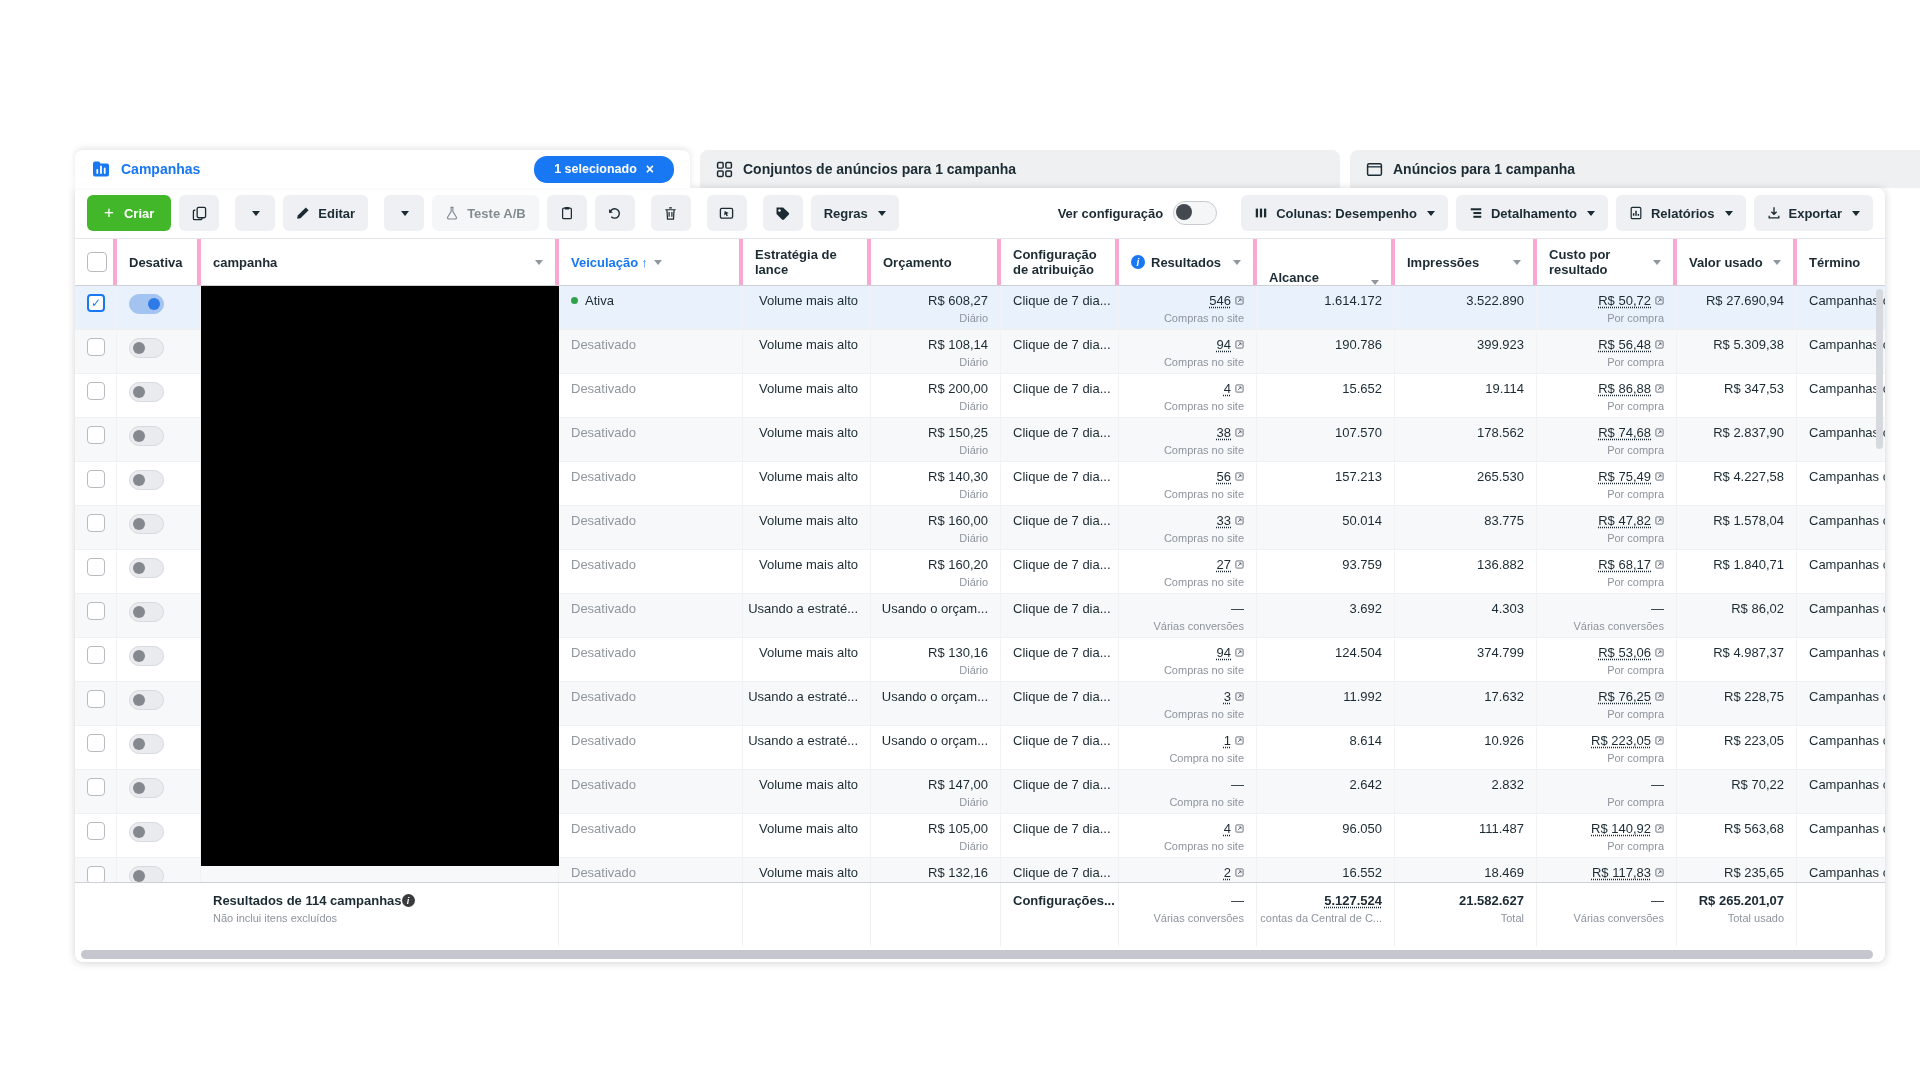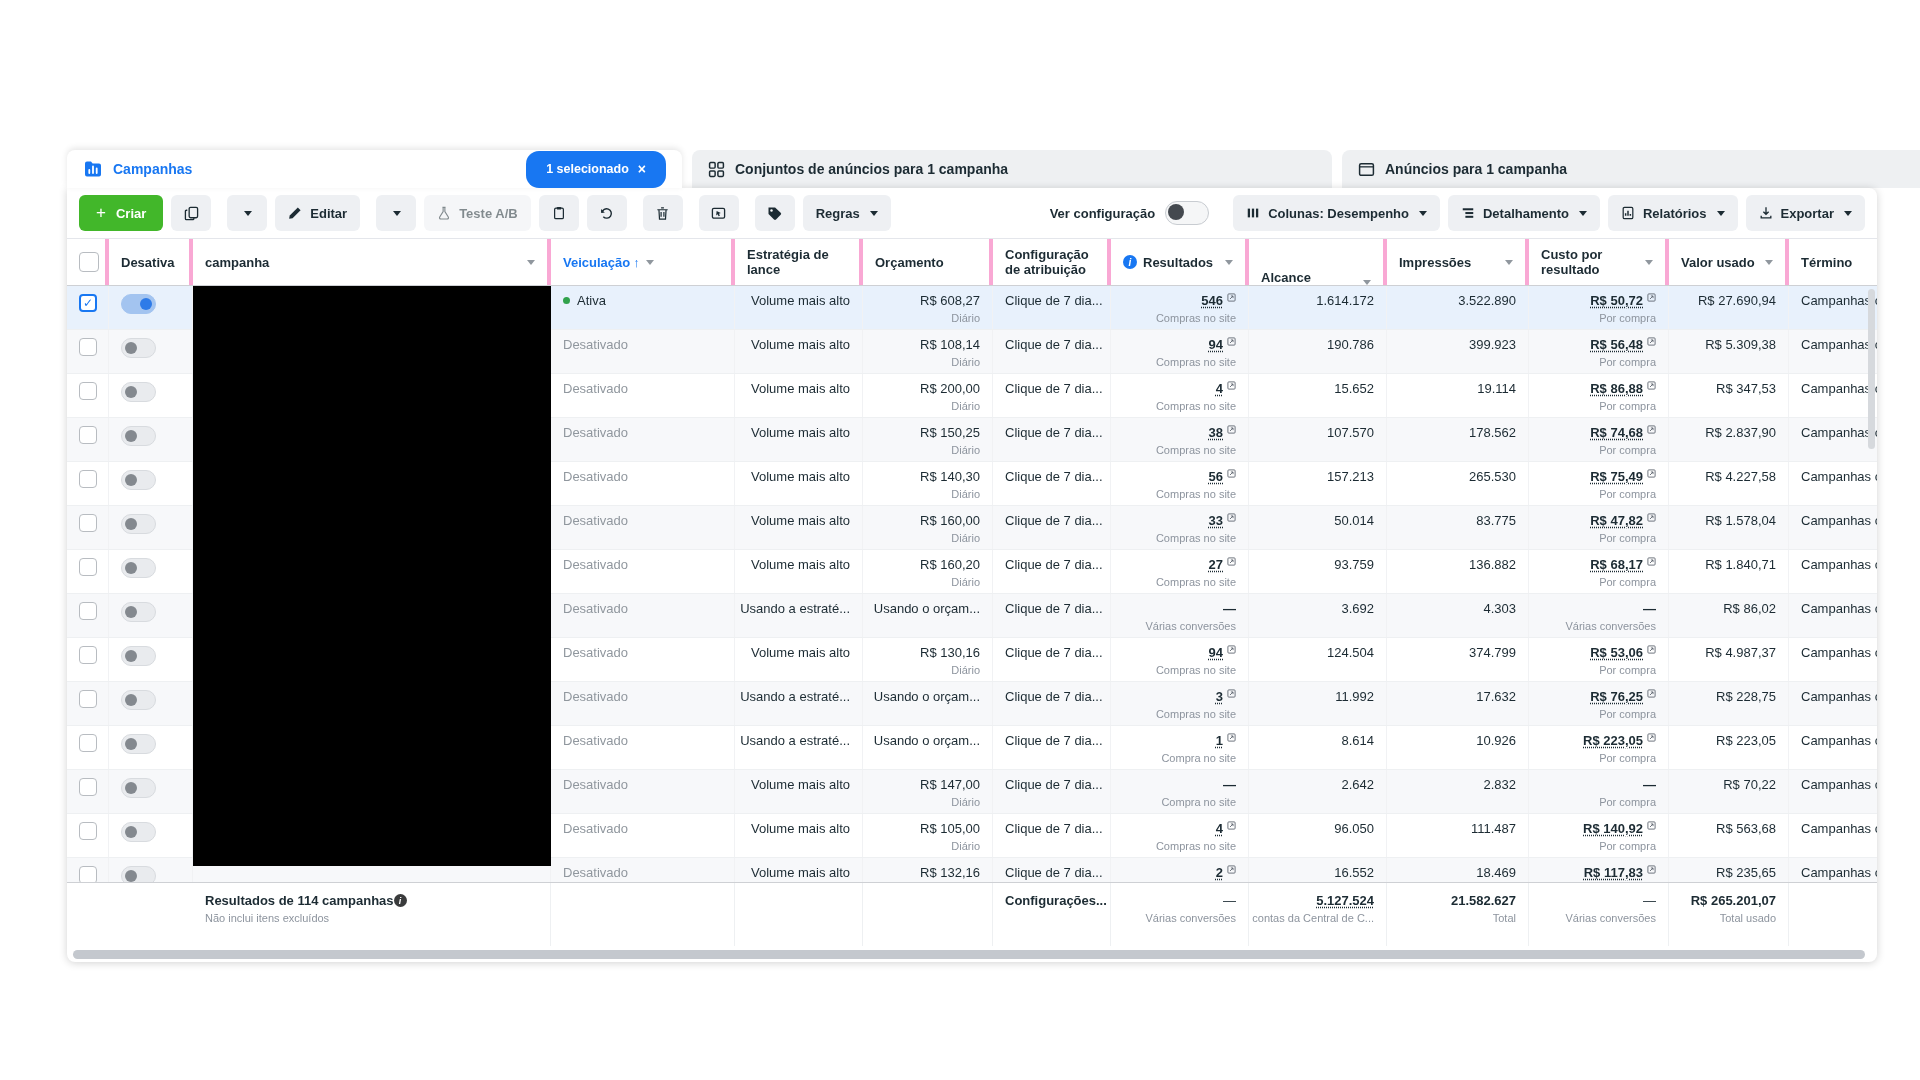--- a/index.html
+++ b/index.html
@@ -1,28 +1,28 @@
 <!DOCTYPE html>
 <html><head>
 <meta charset="utf-8">
 <style>
   html,body{margin:0;padding:0;background:#fff;width:1920px;height:1080px;overflow:hidden;
     font-family:"Liberation Sans","DejaVu Sans",sans-serif;color:#1c2b33;}
-  .panel{position:absolute;left:67px;top:150px;width:1810px;}
+  .panel{position:absolute;left:75px;top:150px;width:1810px;}
   
   .tabbar{display:flex;gap:10px;height:38px;align-items:flex-end;}
   .tab{height:38px;box-sizing:border-box;display:flex;align-items:center;gap:10px;padding:0 16px;
     border-radius:8px 8px 0 0;background:#eef0f2;font-size:14px;font-weight:700;flex:none;cursor:pointer;}
   .tab.active{background:#fff;position:relative;z-index:3;box-shadow:0 -2px 6px rgba(0,0,0,.10);}
   .tab.active .tab-label{color:#1877f2;}
   .tab-campaigns{width:615px;justify-content:space-between;}
   .tab-adsets{width:640px;}
   .tab-ads{width:611px;}
   .tab-left{display:flex;align-items:center;gap:10px;}
-  .pill{background:#1877f2;color:#fff;font-size:12.5px;font-weight:700;height:37px;border-radius:13px;
+  .pill{background:#1877f2;color:#fff;font-size:12.5px;font-weight:700;height:27px;border-radius:13px;
     display:flex;align-items:center;gap:9px;padding:0 20px;cursor:pointer;}
   .pill .x{font-size:14px;line-height:1;}
   
   .card{position:relative;background:#fff;border-radius:0 8px 8px 8px;box-shadow:0 1px 8px rgba(0,0,0,.18);z-index:2;}
   
   .toolbar{display:flex;align-items:center;padding:6px 12px;height:50px;box-sizing:border-box;}
   .btn{background:#eef0f3;border:none;border-radius:6px;height:36px;display:flex;align-items:center;gap:8px;
     padding:0 13px;font-size:13px;font-weight:600;color:#1c2b33;cursor:pointer;flex:none;
     font-family:"Liberation Sans","DejaVu Sans",sans-serif;}
   .btn.sq{width:40px;padding:0;justify-content:center;}
@@ -56,21 +56,21 @@
   .col-reach{width:138px;align-items:flex-end;}.col-impressions{width:142px;}.col-cost{width:140px;}.col-used{width:120px;}.col-end{width:110px;}
   
   .tbody{position:relative;height:596px;overflow:hidden;}
   .row{display:flex;height:44px;box-sizing:border-box;border-bottom:1px solid #eef0f2;white-space:nowrap;overflow:hidden;background:#fff;}
   .row:nth-child(even){background:#f7f8fa;}
   .row.selected{background:#e8f1fc;}
   .cell{flex:none;box-sizing:border-box;padding:7px 12px 0 12px;font-size:13px;border-right:1px solid #f1f2f4;
     display:flex;flex-direction:column;align-items:flex-start;overflow:hidden;}
   .cell.num{align-items:flex-end;text-align:right;}
   .sub{font-size:11px;color:#8d949e;margin-top:4px;}
-  .vline{display:inline-flex;align-items:flex-start;gap:4px;font-weight:bold;}
+  .vline{display:inline-flex;align-items:center;gap:4px;}
   .linky{text-decoration-line:underline;text-decoration-style:dotted;text-underline-offset:2px;cursor:pointer;}
   .dl{display:inline-flex;align-items:center;color:#90979e;}
   .dl.on{color:#1c2b33;}
   .dot{width:7px;height:7px;border-radius:50%;background:#31a24c;display:inline-block;margin-right:7px;}
   .cb{width:18px;height:18px;box-sizing:border-box;border:1px solid #b8bcc1;border-radius:4px;background:#fff;
     margin-top:1px;cursor:pointer;display:flex;align-items:center;justify-content:center;}
   .cb.checked{border:2px solid #1877f2;}
   .cb.checked::after{content:"✓";color:#1877f2;font-size:12px;font-weight:700;}
   .tg{width:35px;height:20px;box-sizing:border-box;border-radius:10px;background:#e9ebee;border:1px solid #d8dbdf;
     position:relative;cursor:pointer;flex:none;margin-top:1px;}

